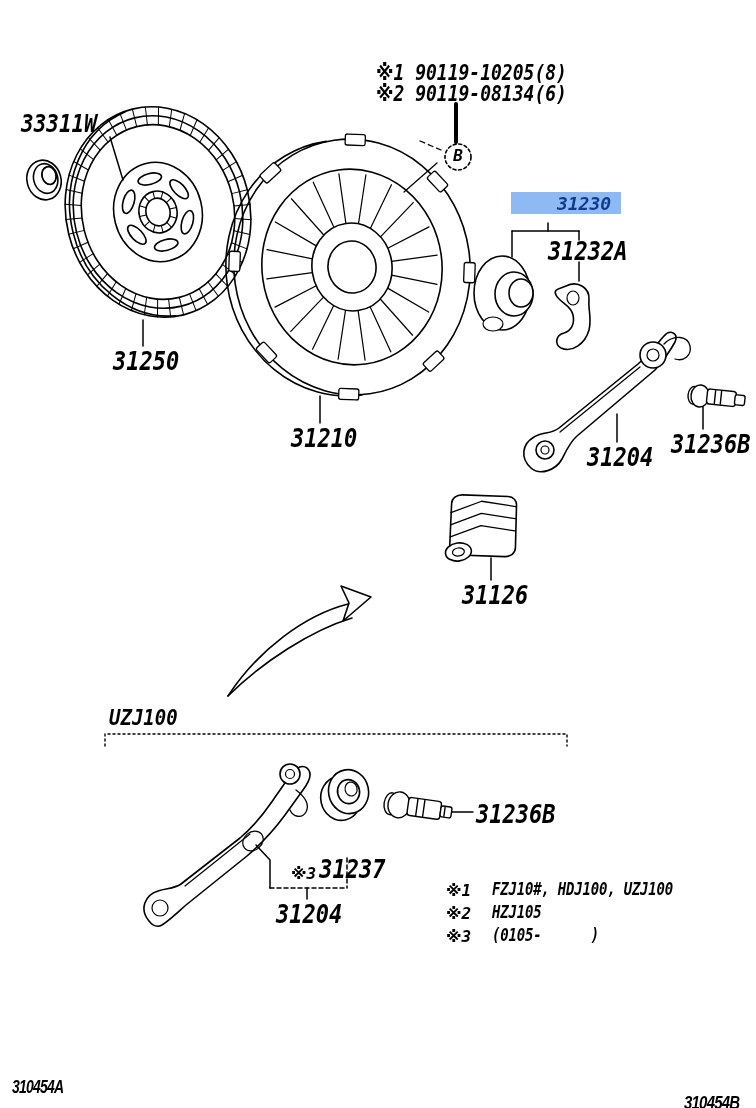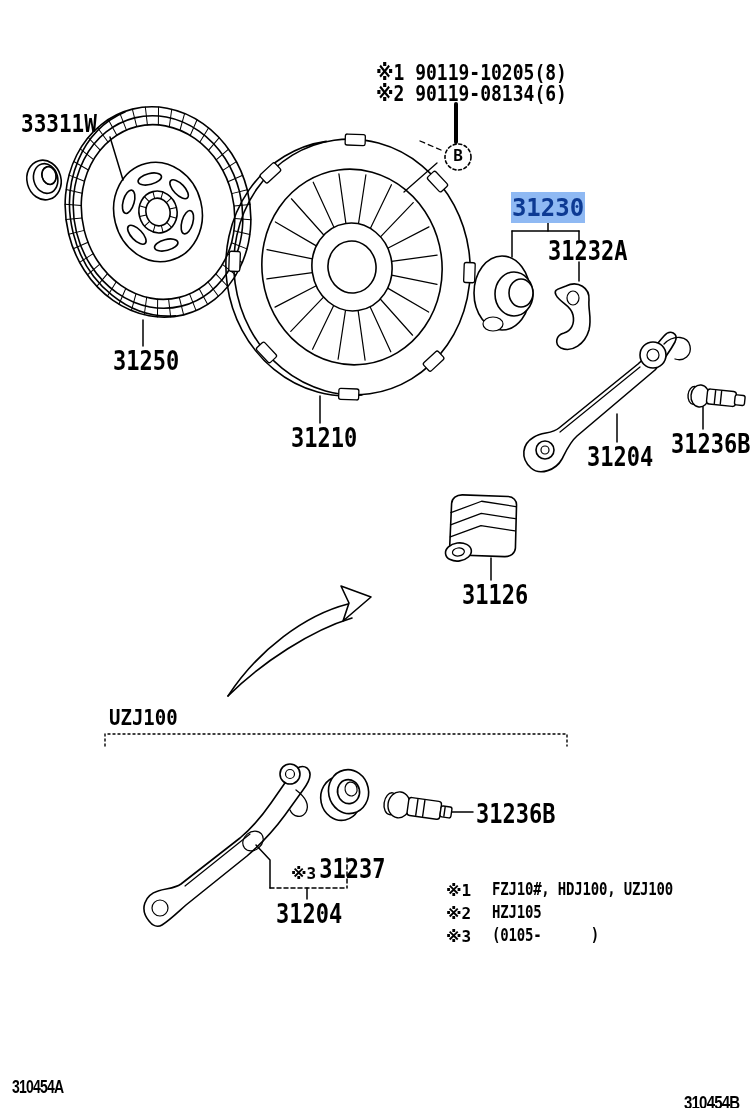--- a/index.html
+++ b/index.html
@@ -3,32 +3,32 @@
 <meta charset="utf-8">
 <style>
   :root{
     --hl-bg:#8fb9f3;
     --hl-tx:#0d3a93;
     --line:#000000;
     --mono:"DejaVu Sans Mono","DejaVu Sans",monospace;
   }
   html,body{margin:0;padding:0;background:#fff;}
   #stage{position:relative;width:756px;height:1108px;background:#ffffff;overflow:hidden;
-         font-family:var(--mono);}
+         font-family:var(--mono);font-style:italic;}
   #art{position:absolute;left:0;top:0;}
   .lbl{position:absolute;font-family:var(--mono);font-weight:bold;color:#000;
        white-space:pre;line-height:1;transform-origin:0 0;}
   .s18{font-size:18px;transform:scaleY(1.15);}
   .s19{font-size:19px;transform:scaleY(1.15);}
   .s21{font-size:21px;transform:scaleY(1.18);}
   .s22{font-size:22px;transform:scaleY(1.2);}
-  .hl{position:absolute;left:511px;top:192px;width:74px;height:31px;
+  .hl{position:absolute;left:511px;top:192px;width:74px;height:22px;
       background:var(--hl-bg);color:var(--hl-tx);
       display:flex;align-items:center;justify-content:center;
-      font-size:24px;font-weight:bold;font-family:var(--mono);}
+      font-size:18px;font-weight:bold;font-family:var(--mono);padding-left:36px;}
   .bmark{position:absolute;left:447px;top:148px;width:22px;height:18px;
          text-align:center;font-size:16px;font-weight:bold;}
   .combo{position:absolute;left:291px;top:859px;display:flex;align-items:baseline;gap:3px;}
   .combo .mk{font-size:16px;font-weight:bold;}
   .combo .num{font-size:22px;font-weight:bold;transform:scaleY(1.2);transform-origin:0 100%;}
   #legend{position:absolute;left:446px;top:881px;}
   .lrow{display:flex;align-items:baseline;margin-bottom:4px;}
   .lrow .mk{width:46px;font-size:16px;font-weight:bold;white-space:pre;}
   .lrow .val{font-size:14px;font-weight:bold;white-space:pre;letter-spacing:-0.2px;
              transform:scaleY(1.2);transform-origin:0 100%;}

